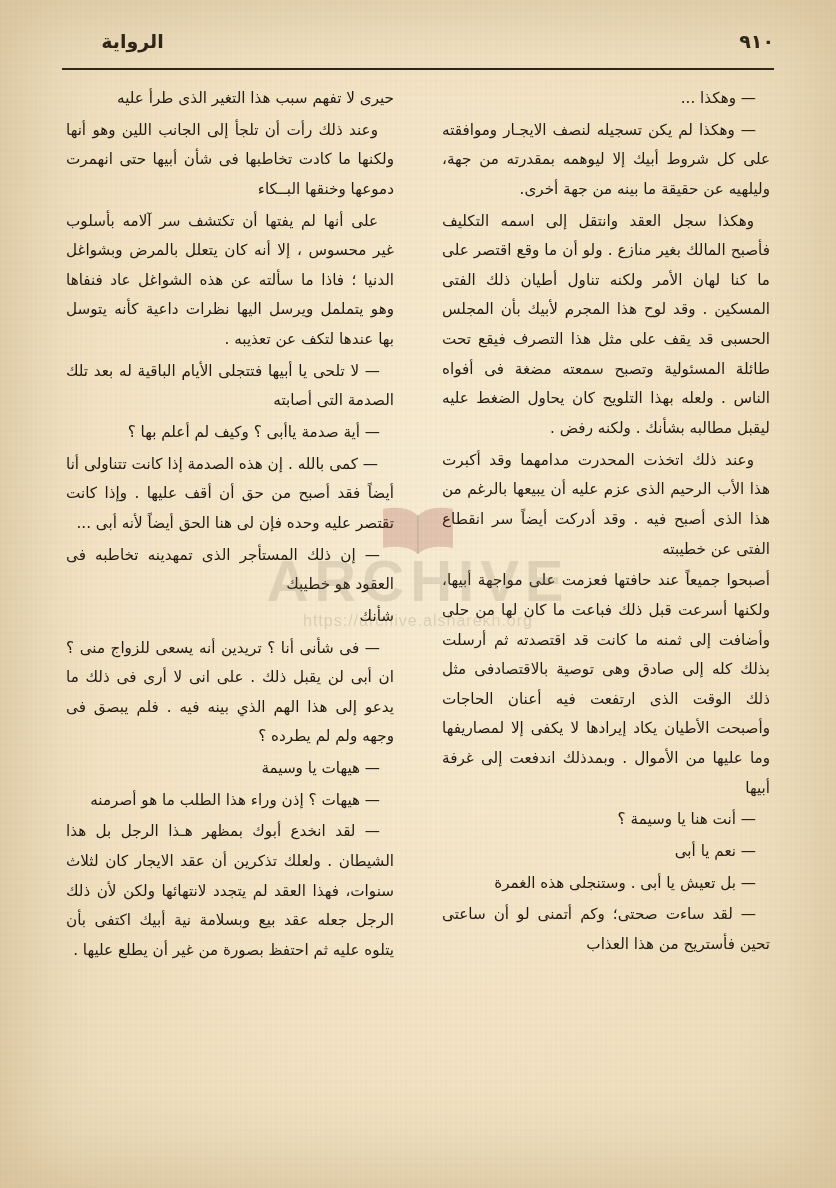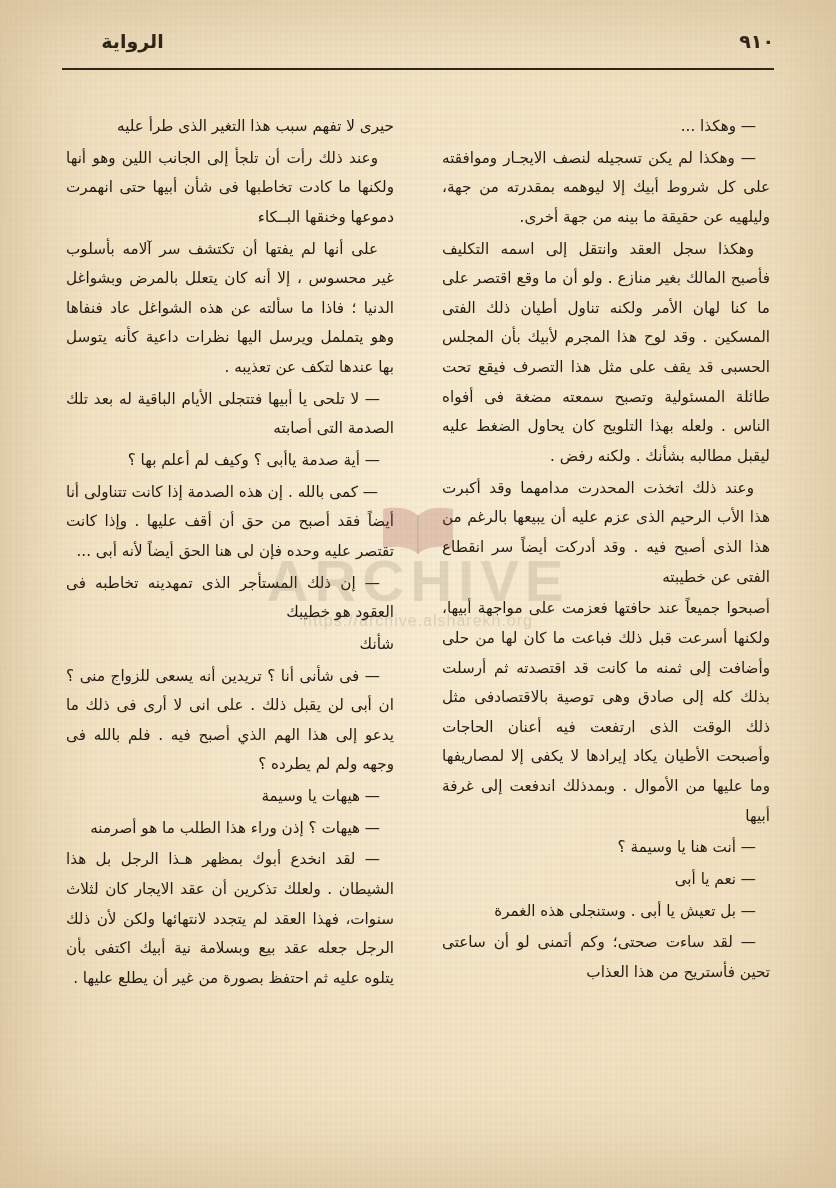--- a/index.html
+++ b/index.html
@@ -74,21 +74,20 @@
   
   .columns {
     position: absolute;
     top: 84px;
     left: 66px;
     right: 66px;
     bottom: 52px;
     display: flex;
     flex-direction: row-reverse;
     gap: 48px;
-    margin-top: 28px;
   }
   .col {
     flex: 1 1 0;
     font-size: 15.2px;
     line-height: 1.95;
     color: #221a11;
     text-align: justify;
     text-justify: inter-word;
   }
   .col p {
@@ -156,21 +155,21 @@
 
     <div class="col">
       <p>حيرى لا تفهم سبب هذا التغير الذى طرأ عليه</p>
       <p class="indent">وعند ذلك رأت أن تلجأ إلى الجانب اللين وهو أنها ولكنها ما كادت تخاطبها فى شأن أبيها حتى انهمرت دموعها وخنقها البــكاء</p>
       <p class="indent">على أنها لم يفتها أن تكتشف سر آلامه بأسلوب غير محسوس ، إلا أنه كان يتعلل بالمرض وبشواغل الدنيا ؛ فاذا ما سألته عن هذه الشواغل عاد فنفاها وهو يتململ ويرسل اليها نظرات داعية كأنه يتوسل بها عندها لتكف عن تعذيبه .</p>
       <p class="dash">— لا تلحى يا أبيها فتتجلى الأيام الباقية له بعد تلك الصدمة التى أصابته</p>
       <p class="dash">— أية صدمة ياأبى ؟ وكيف لم أعلم بها ؟</p>
       <p class="indent">— كمى بالله . إن هذه الصدمة إذا كانت تتناولى أنا أيضاً فقد أصبح من حق أن أقف عليها . وإذا كانت تقتصر عليه وحده فإن لى هنا الحق أيضاً لأنه أبى ...</p>
       <p class="dash">— إن ذلك المستأجر الذى تمهدينه تخاطبه فى العقود هو خطيبك</p>
       <p>شأنك</p>
-      <p class="dash">— فى شأنى أنا ؟ تريدين أنه يسعى للزواج منى ؟ ان أبى لن يقبل ذلك . على انى لا أرى فى ذلك ما يدعو إلى هذا الهم الذي أصبح فيه . فلم بالله فى وجهه ولم لم يطرده ؟</p>
+      <p class="dash">— فى شأنى أنا ؟ تريدين أنه يسعى للزواج منى ؟ ان أبى لن يقبل ذلك . على انى لا أرى فى ذلك ما يدعو إلى هذا الهم الذي بينه فيه . فلم يبصق فى وجهه ولم لم يطرده ؟</p>
       <p class="dash">— هيهات يا وسيمة</p>
       <p class="dash">— هيهات ؟ إذن وراء هذا الطلب ما هو أصرمنه</p>
       <p class="dash">— لقد انخدع أبوك بمظهر هـذا الرجل بل هذا الشيطان . ولعلك تذكرين أن عقد الايجار كان لثلاث سنوات، فهذا العقد لم يتجدد لانتهائها ولكن لأن ذلك الرجل جعله عقد بيع وبسلامة نية أبيك اكتفى بأن يتلوه عليه ثم احتفظ بصورة من غير أن يطلع عليها .</p>
     </div>
 
     <div class="col">
       <p class="dash">— وهكذا ...</p>
       <p class="dash">— وهكذا لم يكن تسجيله لنصف الايجـار وموافقته على كل شروط أبيك إلا ليوهمه بمقدرته من جهة، وليلهيه عن حقيقة ما بينه من جهة أخرى.</p>
       <p class="indent">وهكذا سجل العقد وانتقل إلى اسمه التكليف فأصبح المالك بغير منازع . ولو أن ما وقع اقتصر على ما كنا لهان الأمر ولكنه تناول أطيان ذلك الفتى المسكين . وقد لوح هذا المجرم لأبيك بأن المجلس الحسبى قد يقف على مثل هذا التصرف فيقع تحت طائلة المسئولية وتصبح سمعته مضغة فى أفواه الناس . ولعله بهذا التلويح كان يحاول الضغط عليه ليقبل مطالبه بشأنك . ولكنه رفض .</p>
       <p class="indent">وعند ذلك اتخذت المحدرت مدامهما وقد أكبرت هذا الأب الرحيم الذى عزم عليه أن يبيعها بالرغم من هذا الذى أصبح فيه . وقد أدركت أيضاً سر انقطاع الفتى عن خطيبته</p>

